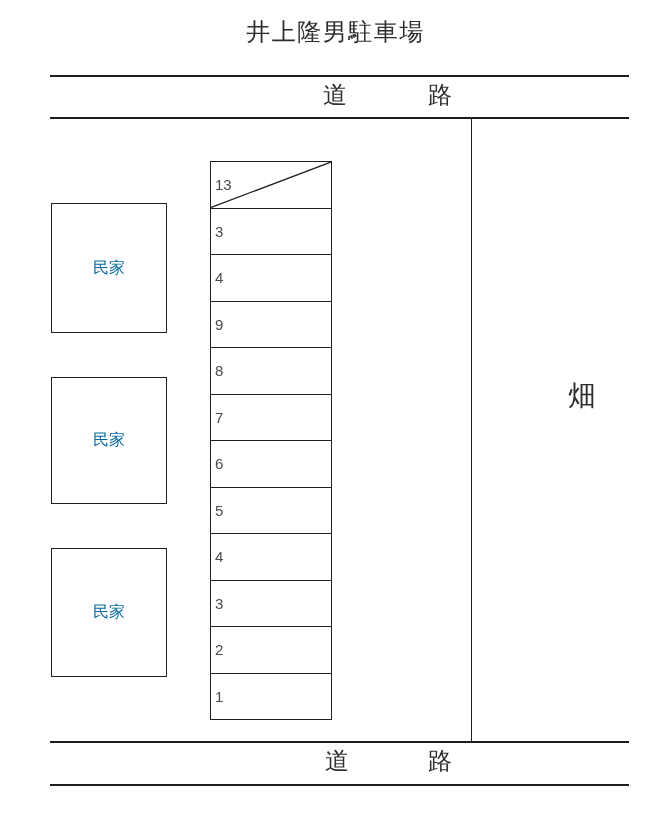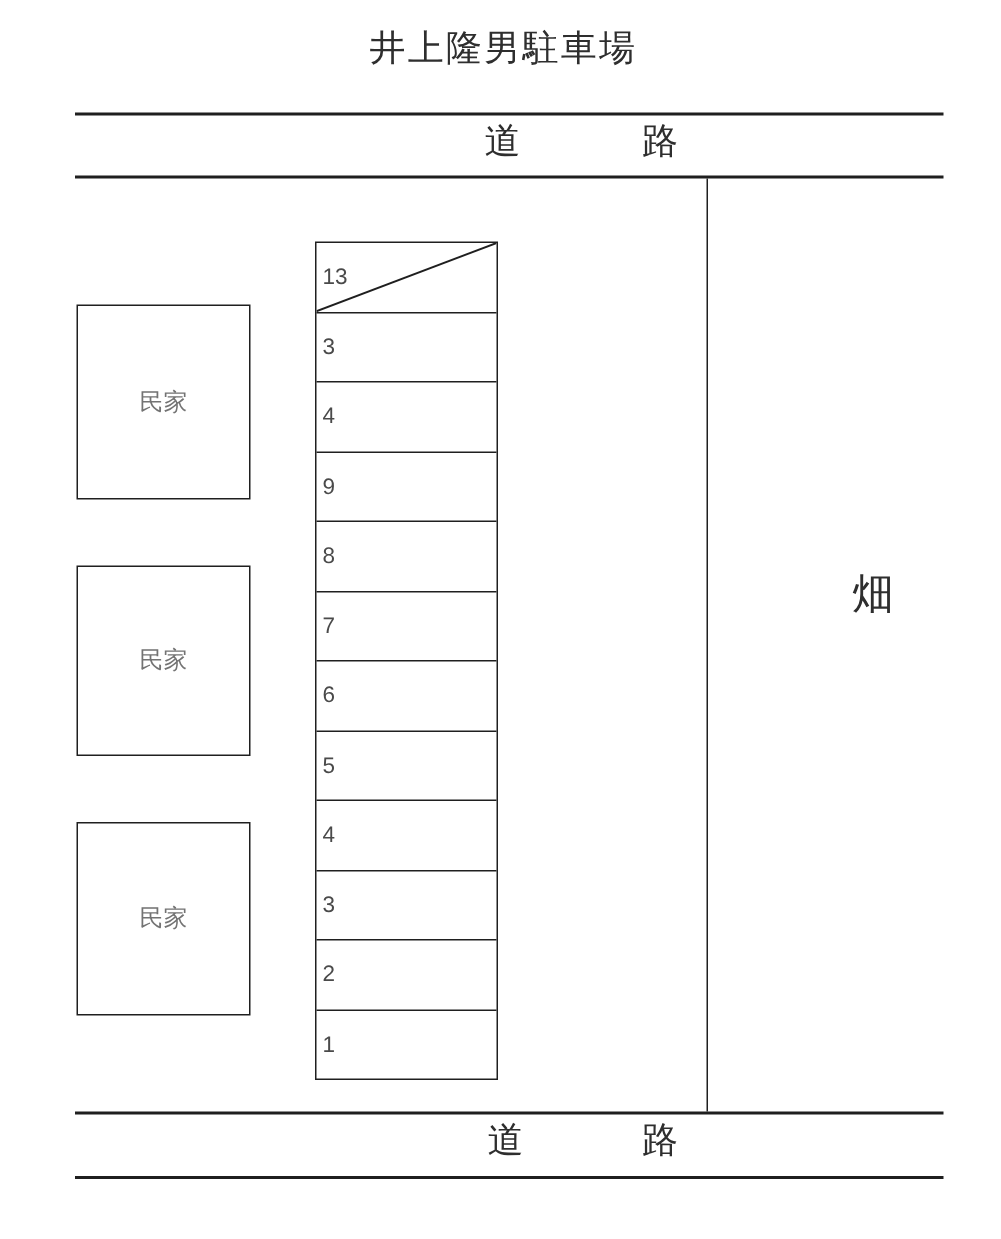--- a/index.html
+++ b/index.html
@@ -61,21 +61,21 @@
     width: 116px;
     border: 1px solid #1f1f1f;
     box-sizing: border-box;
     display: flex;
     align-items: center;
     justify-content: center;
     background: #ffffff;
   }
   .house-label {
     font-size: 16px;
-    color: #737373;
+    color: #0369a1;
     text-align: center;
   }
   .parking {
     position: absolute;
     left: 198px;
     top: 161px;
     width: 122px;
     height: 559px;
     border: 1px solid #1f1f1f;
     box-sizing: border-box;

